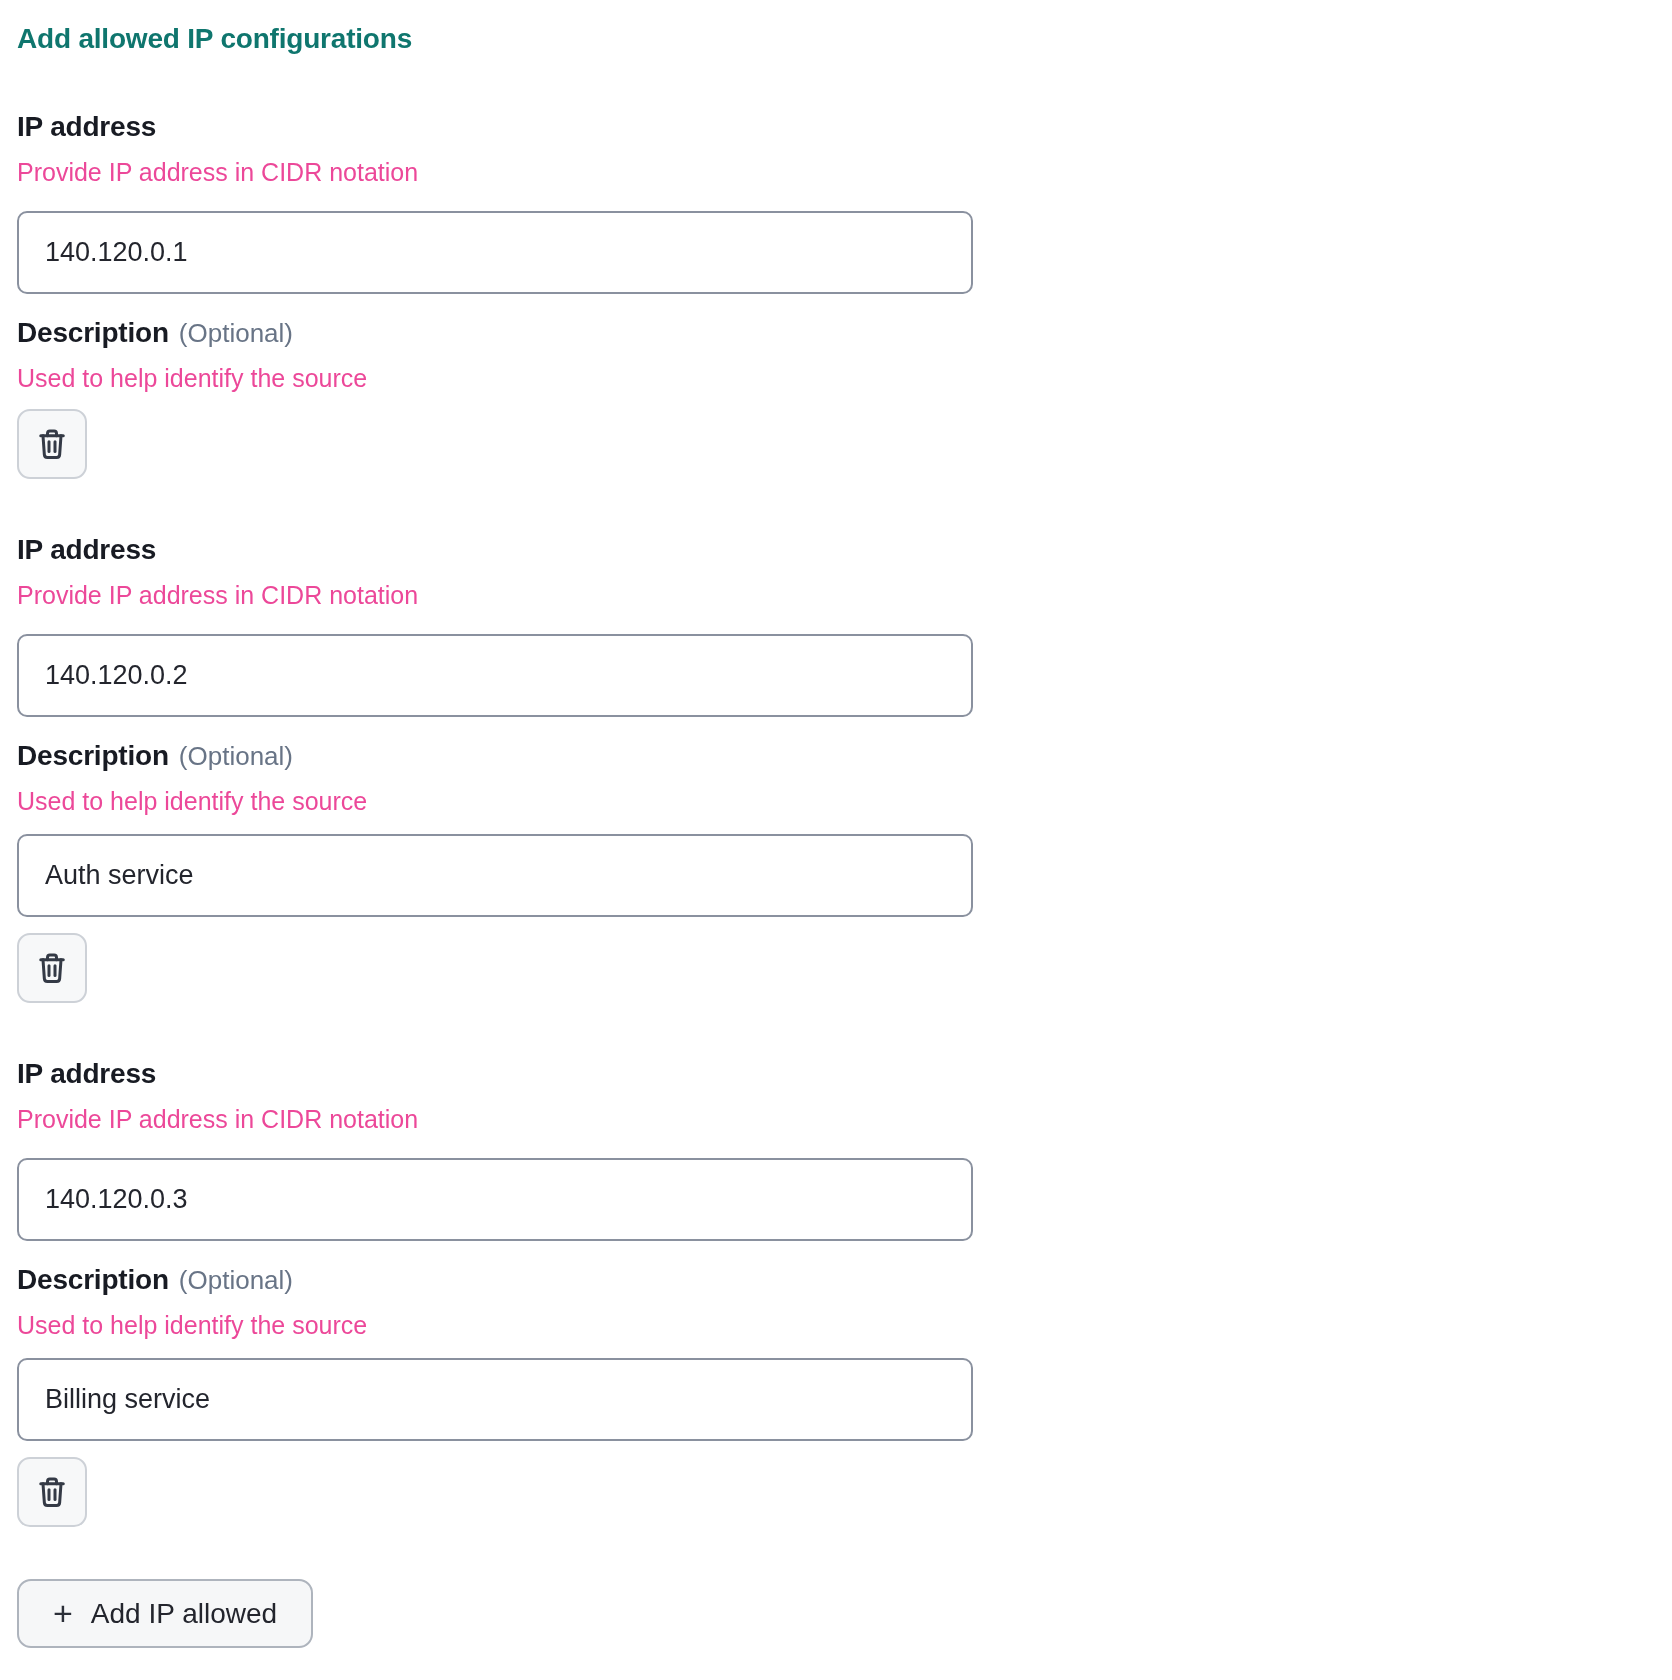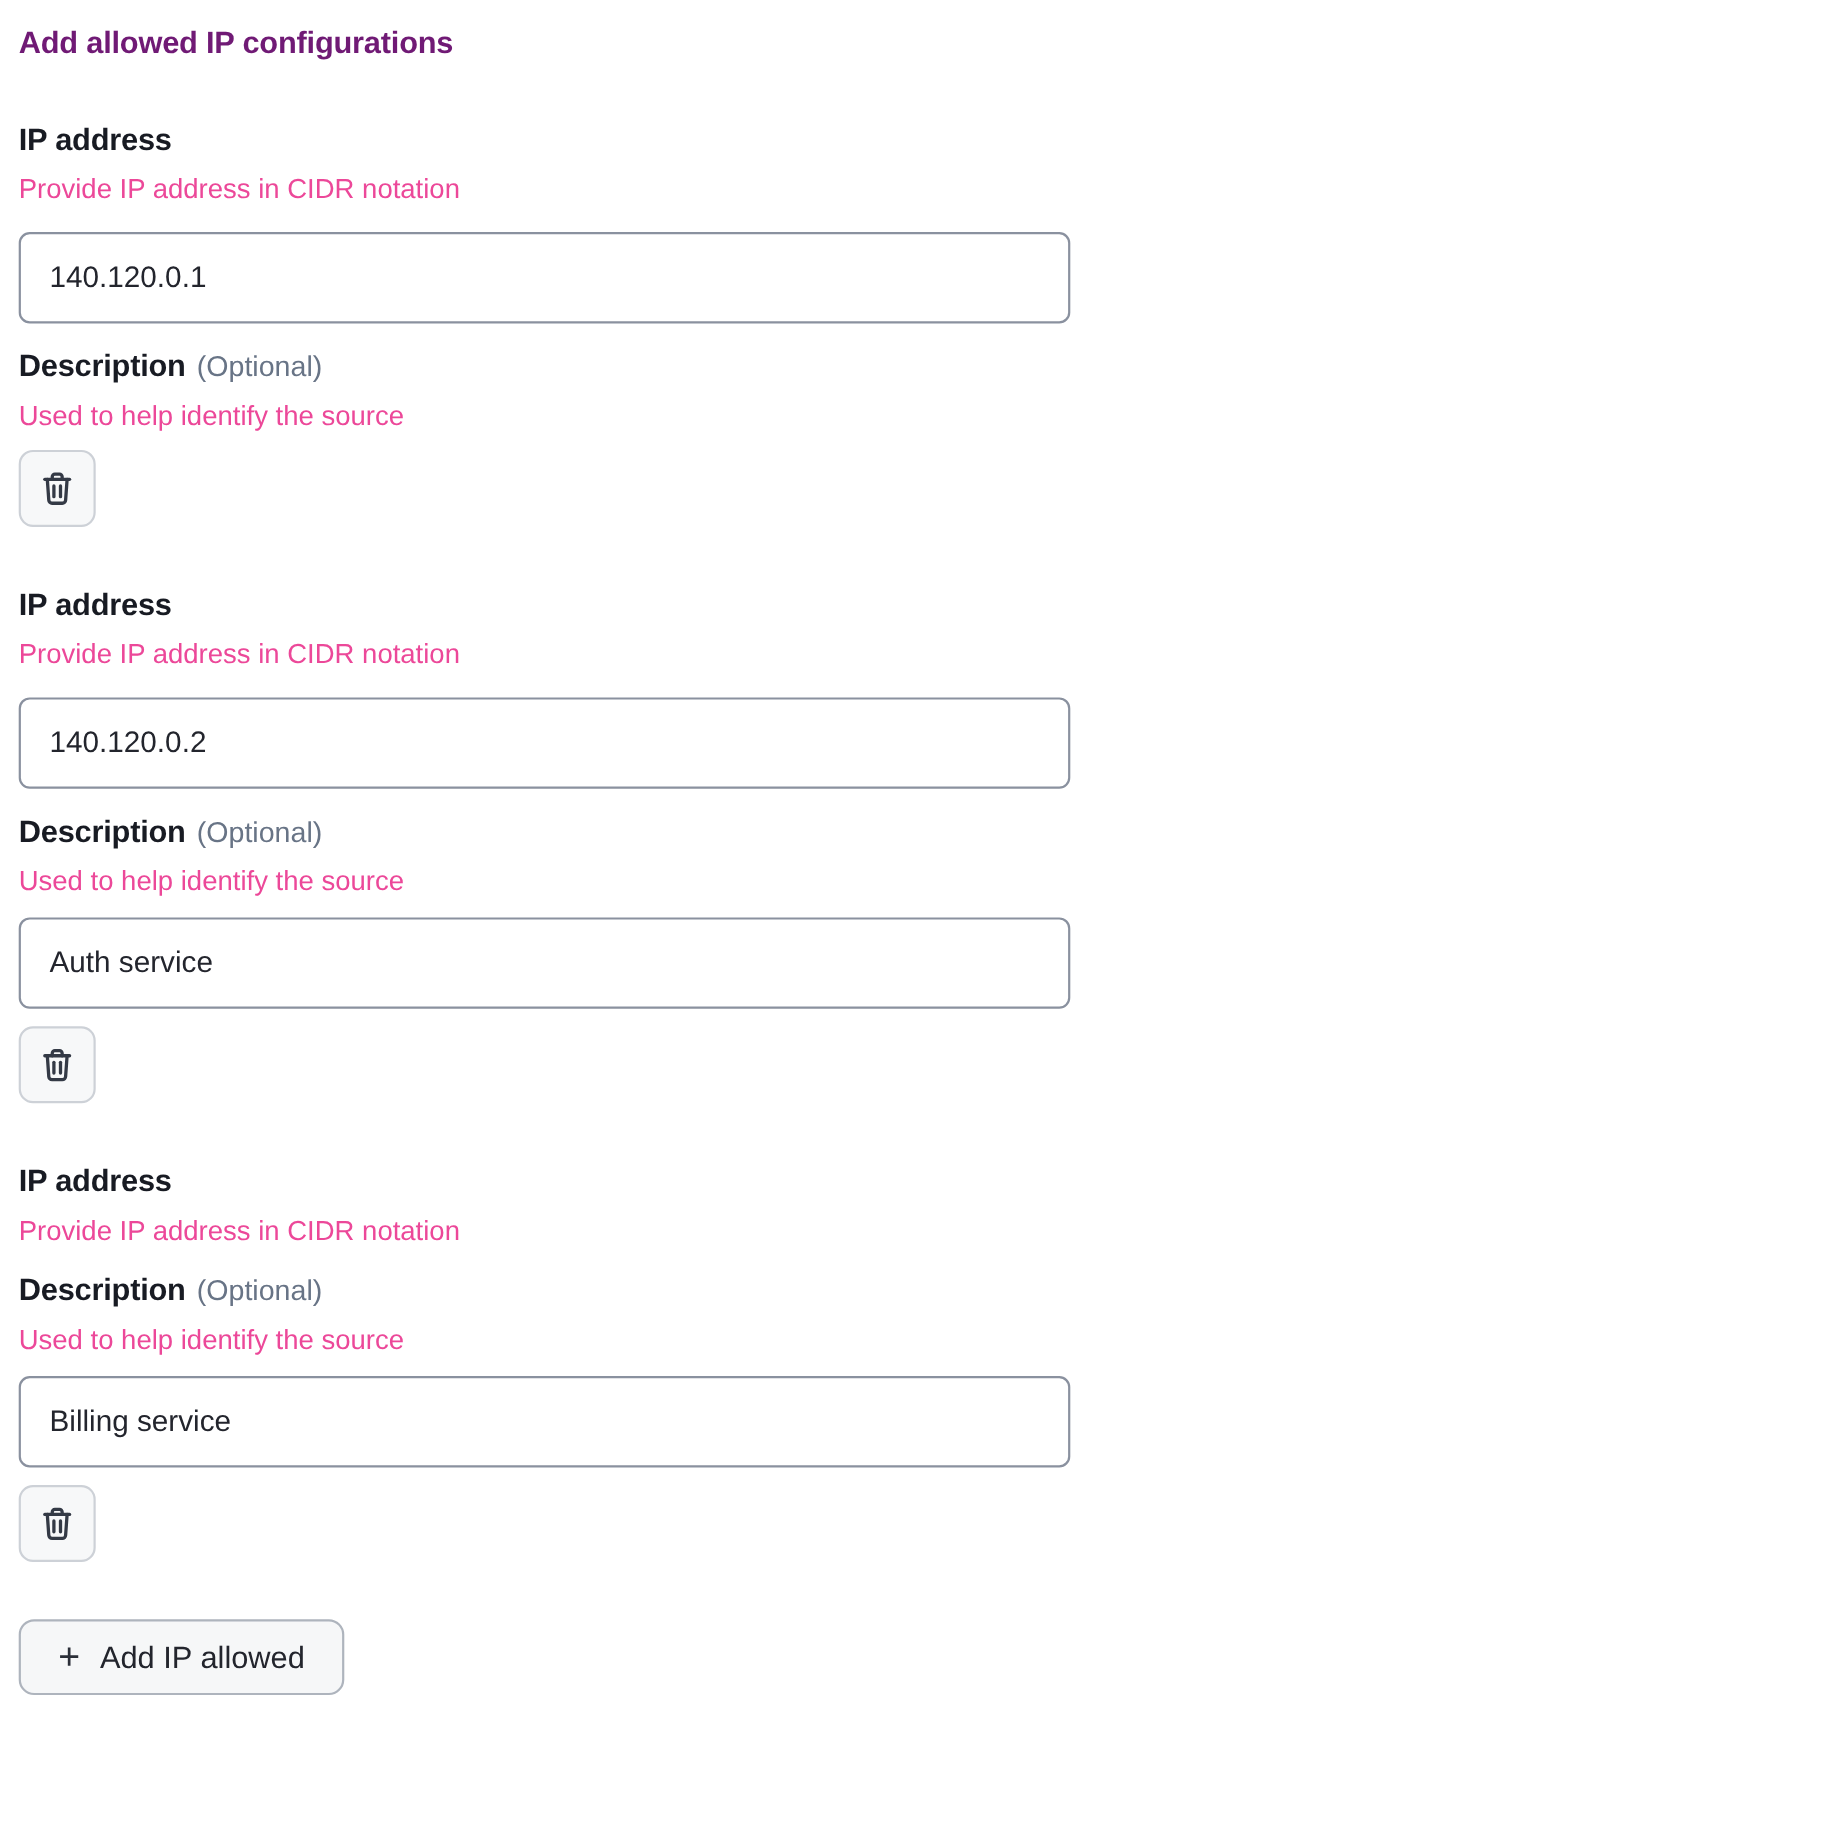--- a/index.html
+++ b/index.html
@@ -13,21 +13,21 @@
     overflow: hidden;
   }
   .page { padding: 16px 0 0 17px; }
 
   .title {
     margin: 6px 2px 0 0;
     font-size: 28px;
     line-height: 34px;
     font-weight: 700;
     letter-spacing: -0.2px;
-    color: #701a75;
+    color: #0f766e;
   }
 
   .entry { margin-top: 54px; }
 
   .field-label {
     font-size: 28px;
     line-height: 34px;
     font-weight: 700;
     letter-spacing: -0.2px;
     color: #181b23;
@@ -146,20 +146,21 @@
         <line x1="10" y1="10.5" x2="10" y2="17"></line>
         <line x1="14" y1="10.5" x2="14" y2="17"></line>
       </svg>
     </button>
   </section>
 
   
   <section class="entry">
     <div class="field-label">IP address</div>
     <div class="help">Provide IP address in CIDR notation</div>
+    <input class="text-input" type="text" value="140.120.0.3" style="">
     <div class="label-row">
       <span class="field-label">Description</span><span class="optional">(Optional)</span>
     </div>
     <div class="help">Used to help identify the source</div>
     <input class="text-input desc" type="text" value="Billing service" style="">
     <button class="trash-btn">
       <svg width="36" height="38" viewBox="0 0 24 24" fill="none" stroke="#343a46" stroke-width="2" stroke-linecap="round" stroke-linejoin="round">
         <path d="M4.5 6.5h15"></path>
         <path d="M9 6.5V5a1.6 1.6 0 0 1 1.6-1.6h2.8A1.6 1.6 0 0 1 15 5v1.5"></path>
         <path d="M6 6.5l.9 12.6a2 2 0 0 0 2 1.9h6.2a2 2 0 0 0 2-1.9l.9-12.6"></path>

